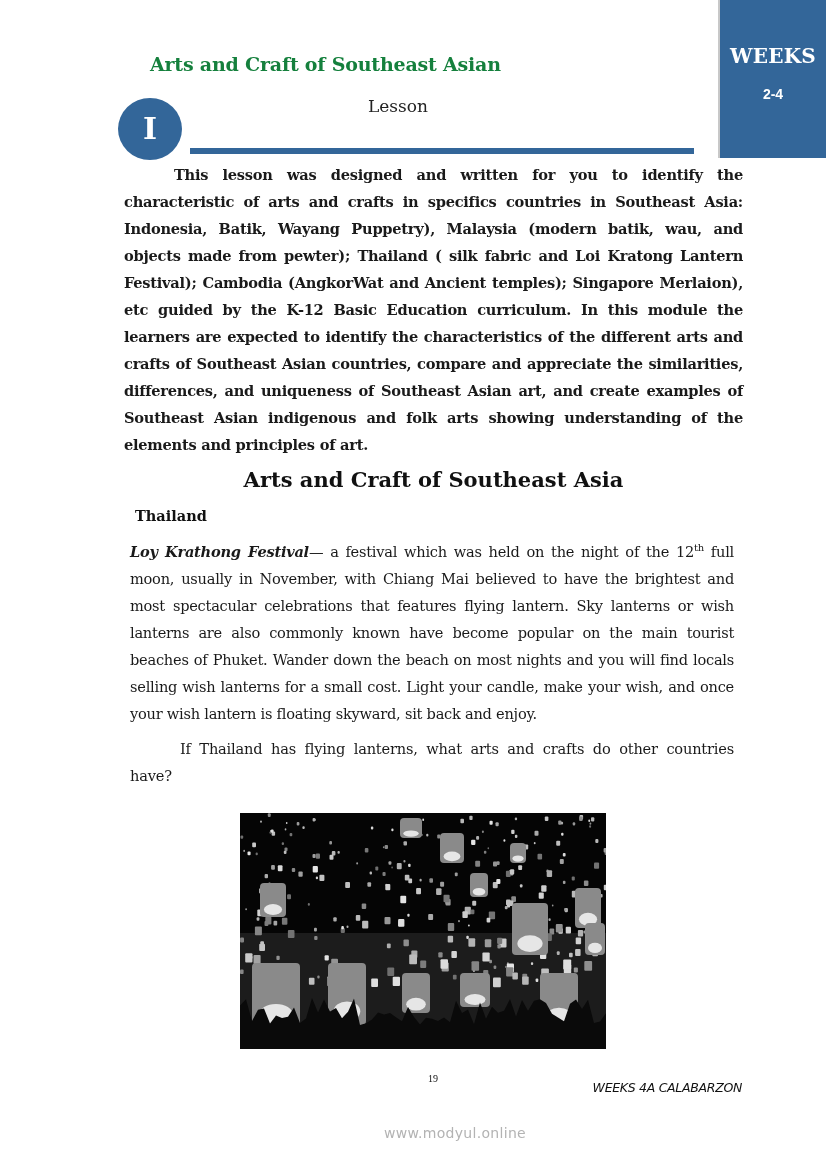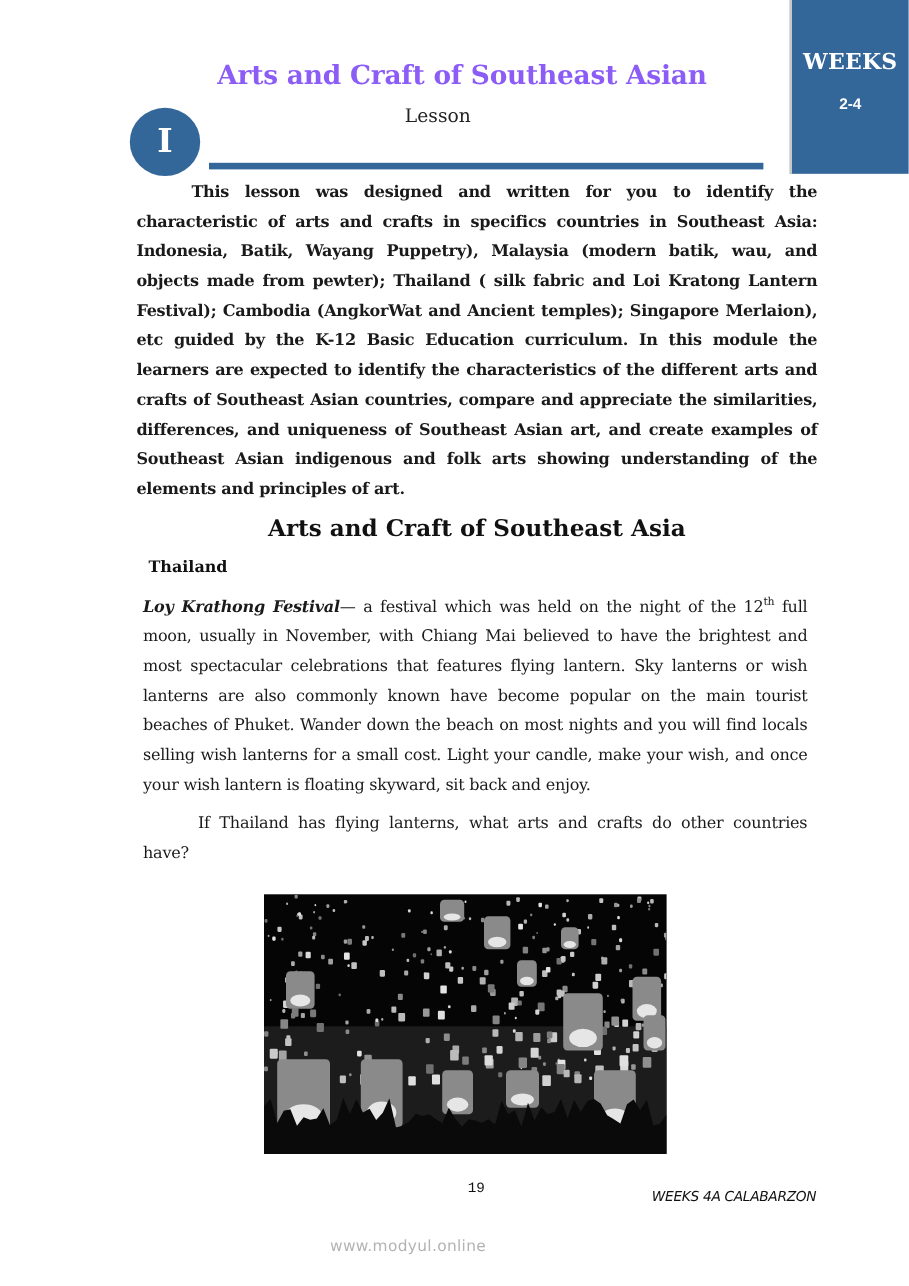--- a/index.html
+++ b/index.html
@@ -15,22 +15,22 @@
     }
     .weeks-label {
       position: absolute; left: 0; right: 0; top: 44px;
       font-family: "DejaVu Serif", serif; font-weight: bold; font-size: 20px; letter-spacing: 0.2px;
     }
     .weeks-num {
       position: absolute; left: 0; right: 0; top: 86px;
       font-family: "Liberation Sans", sans-serif; font-weight: bold; font-size: 14px;
     }
     .page-title {
-      position: absolute; left: 150px; width: 540px; top: 53px; text-align: center;
-      font-family: "DejaVu Serif", serif; font-weight: bold; font-size: 24px; color: #8b5cf6;
+      position: absolute; left: 150px; width: 540px; top: 53px; text-align: left;
+      font-family: "DejaVu Serif", serif; font-weight: bold; font-size: 19px; color: #15803d;
       letter-spacing: -0.2px;
     }
     .page-subtitle {
       position: absolute; left: 300px; width: 196px; top: 96px; text-align: center;
       font-family: "DejaVu Serif", serif; font-size: 17px; color: #222;
     }
     .lesson-badge {
       position: absolute; left: 118px; top: 98px; width: 64px; height: 62px;
       border-radius: 50%; background: #336699;
       display: flex; align-items: center; justify-content: center;
@@ -58,29 +58,29 @@
     .festival .term { font-weight: bold; font-style: italic; }
     .festival sup { font-size: 10px; line-height: 0; vertical-align: super; }
     .question { left: 130px; width: 604px; top: 735px; text-indent: 50px; letter-spacing: -0.2px; }
     .photo {
       position: absolute; left: 240px; top: 813px; width: 366px; height: 236px;
       background: #050505; overflow: hidden;
     }
     .photo svg { display: block; }
     .page-number {
       position: absolute; left: 400px; width: 66px; top: 1073px; text-align: center;
-      font-family: Liberation Mono, monospace; font-size: 13px; color: #111;
+      font-family: Liberation Serif, serif; font-size: 10px; color: #111;
     }
     .footer-region {
       position: absolute; left: 560px; width: 182px; top: 1080px; text-align: right;
       font-family: "DejaVu Sans", sans-serif; font-style: italic; font-size: 12.5px; color: #111;
       letter-spacing: -0.3px;
     }
     .watermark {
-      position: absolute; left: 300px; width: 226px; top: 1125px; text-align: left;
+      position: absolute; left: 300px; width: 226px; top: 1125px; text-align: right;
       font-family: "DejaVu Sans", sans-serif; font-size: 14px; color: #b3b3b3; letter-spacing: 0.3px;
     }
   </style>
 </head>
 <body>
 
 <div class="weeks-box">
   <div class="weeks-label">WEEKS</div>
   <div class="weeks-num">2-4</div>
 </div>

